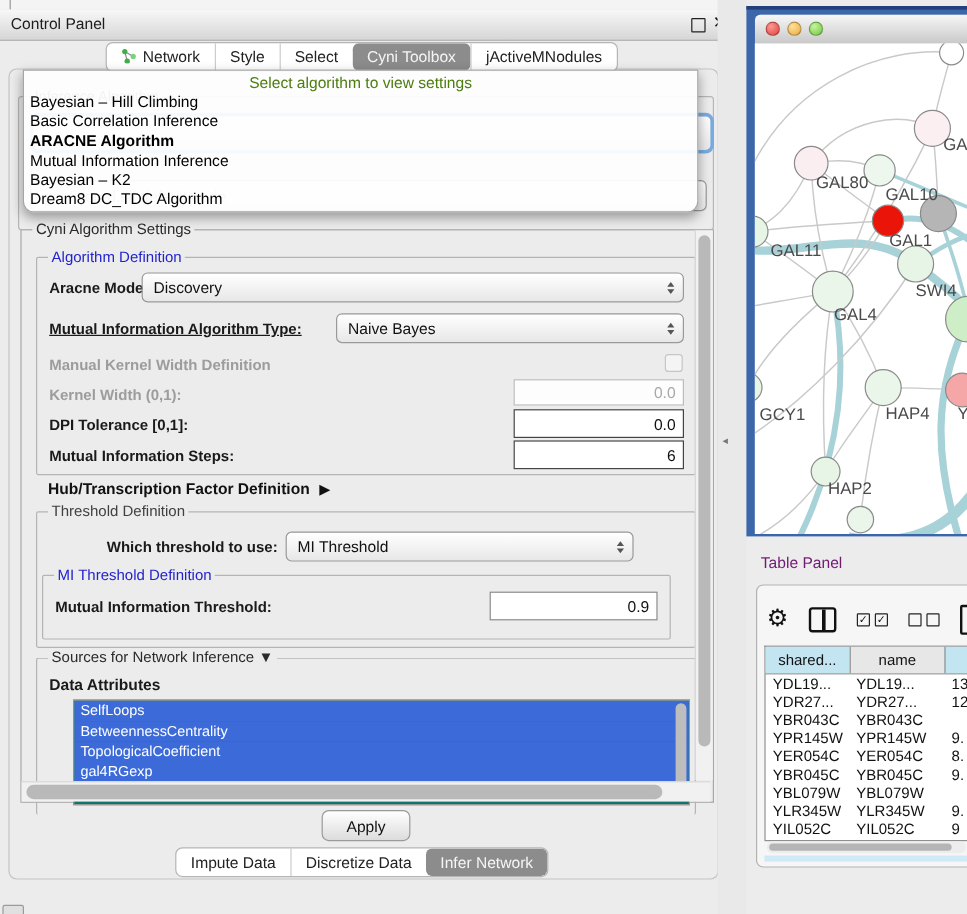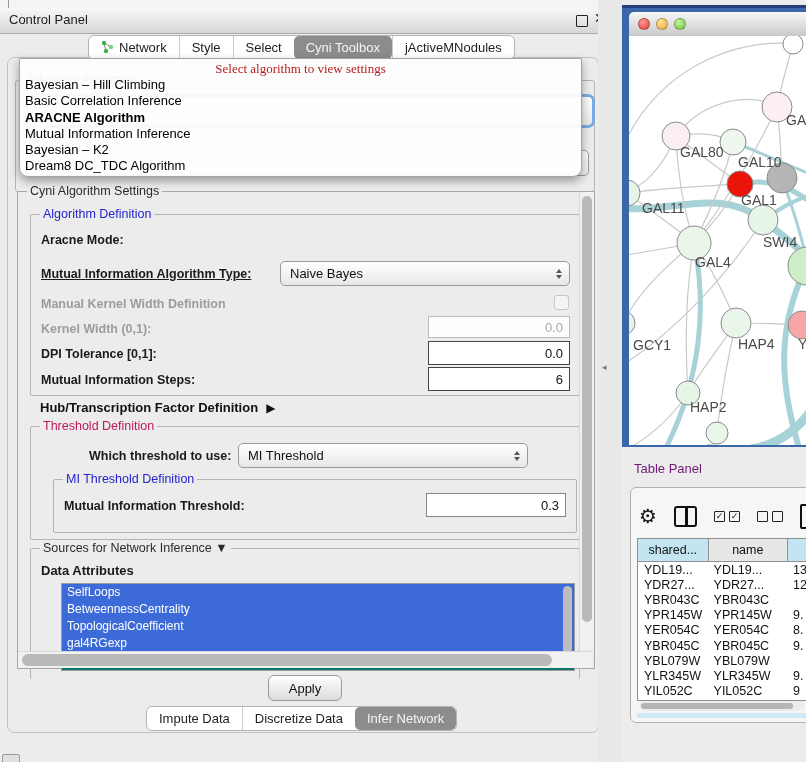--- a/index.html
+++ b/index.html
@@ -29,29 +29,29 @@
   #cp-panel{left:7px;top:57px;width:590px;height:674px;background:#ececec;border:1px solid #c3c3c3;border-radius:7px;}
 
   
   .ghost-group{border:1px solid #b6b6b6;border-radius:3px;}
   .ghost-legend{position:absolute;top:-8px;left:10px;background:#ececec;padding:0 3px;font-size:12px;color:#444;}
   #ghost-combo-focus{left:17px;top:36px;width:564px;height:28px;border:3px solid #7aabdf;border-radius:7px;background:linear-gradient(#fff,#e9e9e9);}
   #ghost-combo2{left:17px;top:92px;width:564px;height:26px;border:1px solid #9a9a9a;border-radius:5px;background:linear-gradient(#fff,#ececec);font-size:13px;color:#8d8d8d;display:flex;align-items:center;padding-left:10px;box-sizing:border-box;}
 
   
   #algo-popup{left:11px;top:0px;width:561px;height:116px;background:rgba(254,254,254,0.94);border:1px solid #a5a5a5;border-radius:0 0 9px 9px;box-shadow:0 4px 10px rgba(0,0,0,0.35);z-index:20;padding-top:1px;}
-  #algo-popup .dd-header{font-size:13px;color:#b91c1c;text-align:center;height:17px;line-height:17px;font-family:Liberation Serif, serif;}
+  #algo-popup .dd-header{font-size:13px;color:#4d7c0f;text-align:center;height:17px;line-height:17px;}
   .dd-item{font-size:13px;color:#000;padding-left:5px;height:16.3px;line-height:16.3px;white-space:nowrap;}
   .dd-item.bold{font-weight:bold;}
 
   
   #settings-box{left:9px;top:133px;width:576px;height:476px;border:1px solid #a8a8a8;background:#ececec;}
   .legend{position:absolute;top:-8px;left:9px;background:#ececec;padding:0 3px;font-size:12.5px;color:#2b2b2b;white-space:nowrap;}
   .legend.blue{color:#2323cd;}
-  .legend.green{color:#be185d;}
+  .legend.green{color:#404040;}
   .groupbox{position:absolute;border:1px solid #b4b4b4;border-radius:2px;}
 
   .lbl{position:absolute;font-size:12.5px;font-weight:bold;color:#1a1a1a;white-space:nowrap;}
   .lbl.dim{color:#9c9c9c;}
   .combo{position:absolute;background:linear-gradient(#fff,#e7e7e7);border:1px solid #9a9a9a;border-radius:5px;font-size:13px;color:#111;display:flex;align-items:center;padding-left:9px;box-sizing:border-box;}
   .combo .arrows{position:absolute;right:7px;top:50%;transform:translateY(-50%);display:flex;flex-direction:column;gap:2px;}
   .tri-up{width:0;height:0;border-left:3.5px solid transparent;border-right:3.5px solid transparent;border-bottom:4.5px solid #555;}
   .tri-down{width:0;height:0;border-left:3.5px solid transparent;border-right:3.5px solid transparent;border-top:4.5px solid #555;}
   .field{position:absolute;background:#fff;border:1px solid #444;font-size:13px;color:#111;display:flex;align-items:center;justify-content:flex-end;padding-right:6px;box-sizing:border-box;}
   .field.dim{border-color:#bcbcbc;color:#a8a8a8;background:#fdfdfd;}
@@ -171,20 +171,27 @@
           <div class="dd-item">Dream8 DC_TDC Algorithm</div>
         </div>
     </div>
 
     <div class="abs" id="settings-box">
       <span class="legend">Cyni Algorithm Settings</span>
 
       <div class="groupbox" style="left:12px;top:22px;width:548px;height:180px;">
         <span class="legend blue">Algorithm Definition</span>
         <span class="lbl" style="left:10px;top:18px;">Aracne Mode:</span>
+        <div class="combo" style="left:87px;top:12px;width:452px;height:25px;">
+          <span>Discovery</span>
+          <span class="arrows">
+              <span class="tri-up"></span>
+              <span class="tri-down"></span>
+            </span>
+        </div>
         <span class="lbl" style="left:10px;top:52px;text-decoration:underline;">Mutual Information Algorithm Type:</span>
         <div class="combo" style="left:249px;top:46px;width:290px;height:25px;">
           <span>Naive Bayes</span>
           <span class="arrows">
               <span class="tri-up"></span>
               <span class="tri-down"></span>
             </span>
         </div>
         <span class="lbl dim" style="left:10px;top:82px;">Manual Kernel Width Definition</span>
         <div class="checkbox" style="left:523px;top:80px;"></div>
@@ -210,25 +217,25 @@
       <div class="groupbox" style="left:12px;top:234px;width:548px;height:112px;">
         <span class="legend green">Threshold Definition</span>
         <span class="lbl" style="left:58px;top:22px;">Which threshold to use:</span>
         <div class="combo" style="left:207px;top:16px;width:290px;height:25px;">
           <span>MI Threshold</span>
           <span class="arrows">
               <span class="tri-up"></span>
               <span class="tri-down"></span>
             </span>
         </div>
-        <div class="groupbox" style="left:22px;top:52px;width:522px;height:52px;">
+        <div class="groupbox" style="left:4px;top:52px;width:522px;height:52px;">
           <span class="legend blue">MI Threshold Definition</span>
           <span class="lbl" style="left:10px;top:19px;">Mutual Information Threshold:</span>
           <div class="field" style="left:372px;top:13px;width:140px;height:24px;border-color:#888;">
-            <span>0.3</span>
+            <span>0.9</span>
           </div>
         </div>
       </div>
 
       <div class="groupbox" style="left:12px;top:356px;width:548px;height:130px;border-bottom:none;">
         <span class="legend">
           <span>Sources for Network Inference</span>
           <span>▼</span>
         </span>
         <span class="lbl" style="left:10px;top:14px;font-size:13px;">Data Attributes</span>

